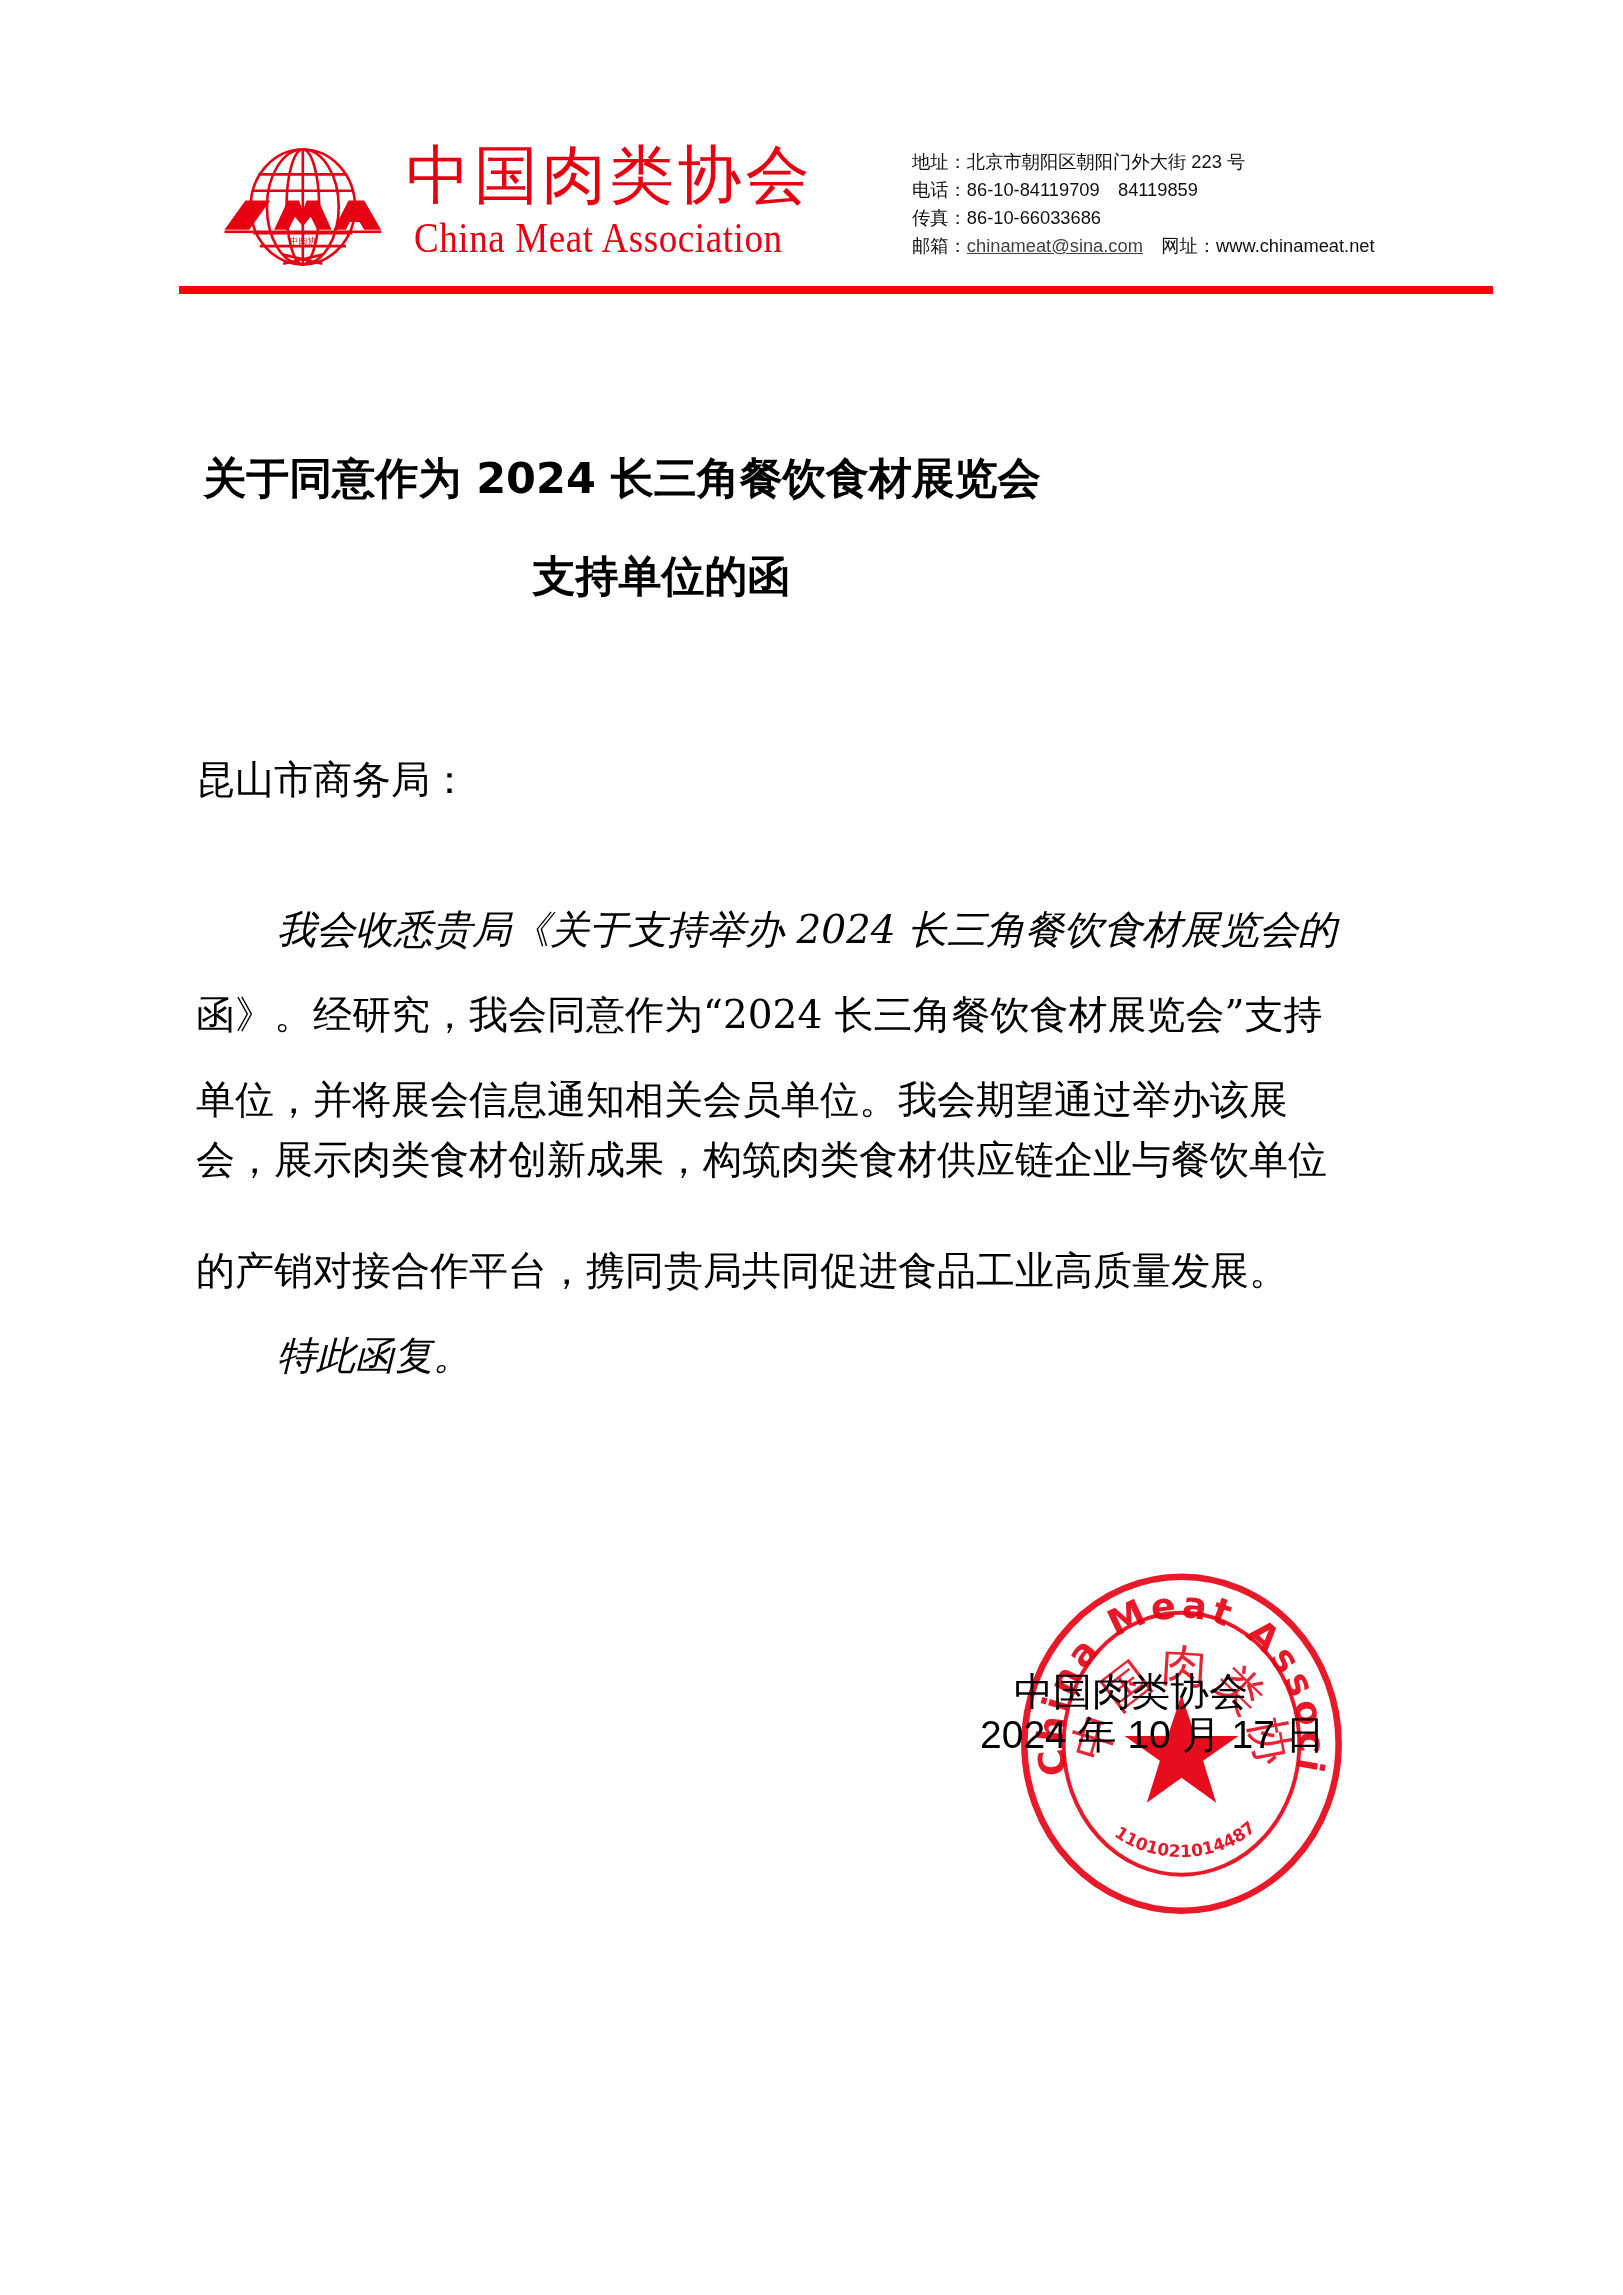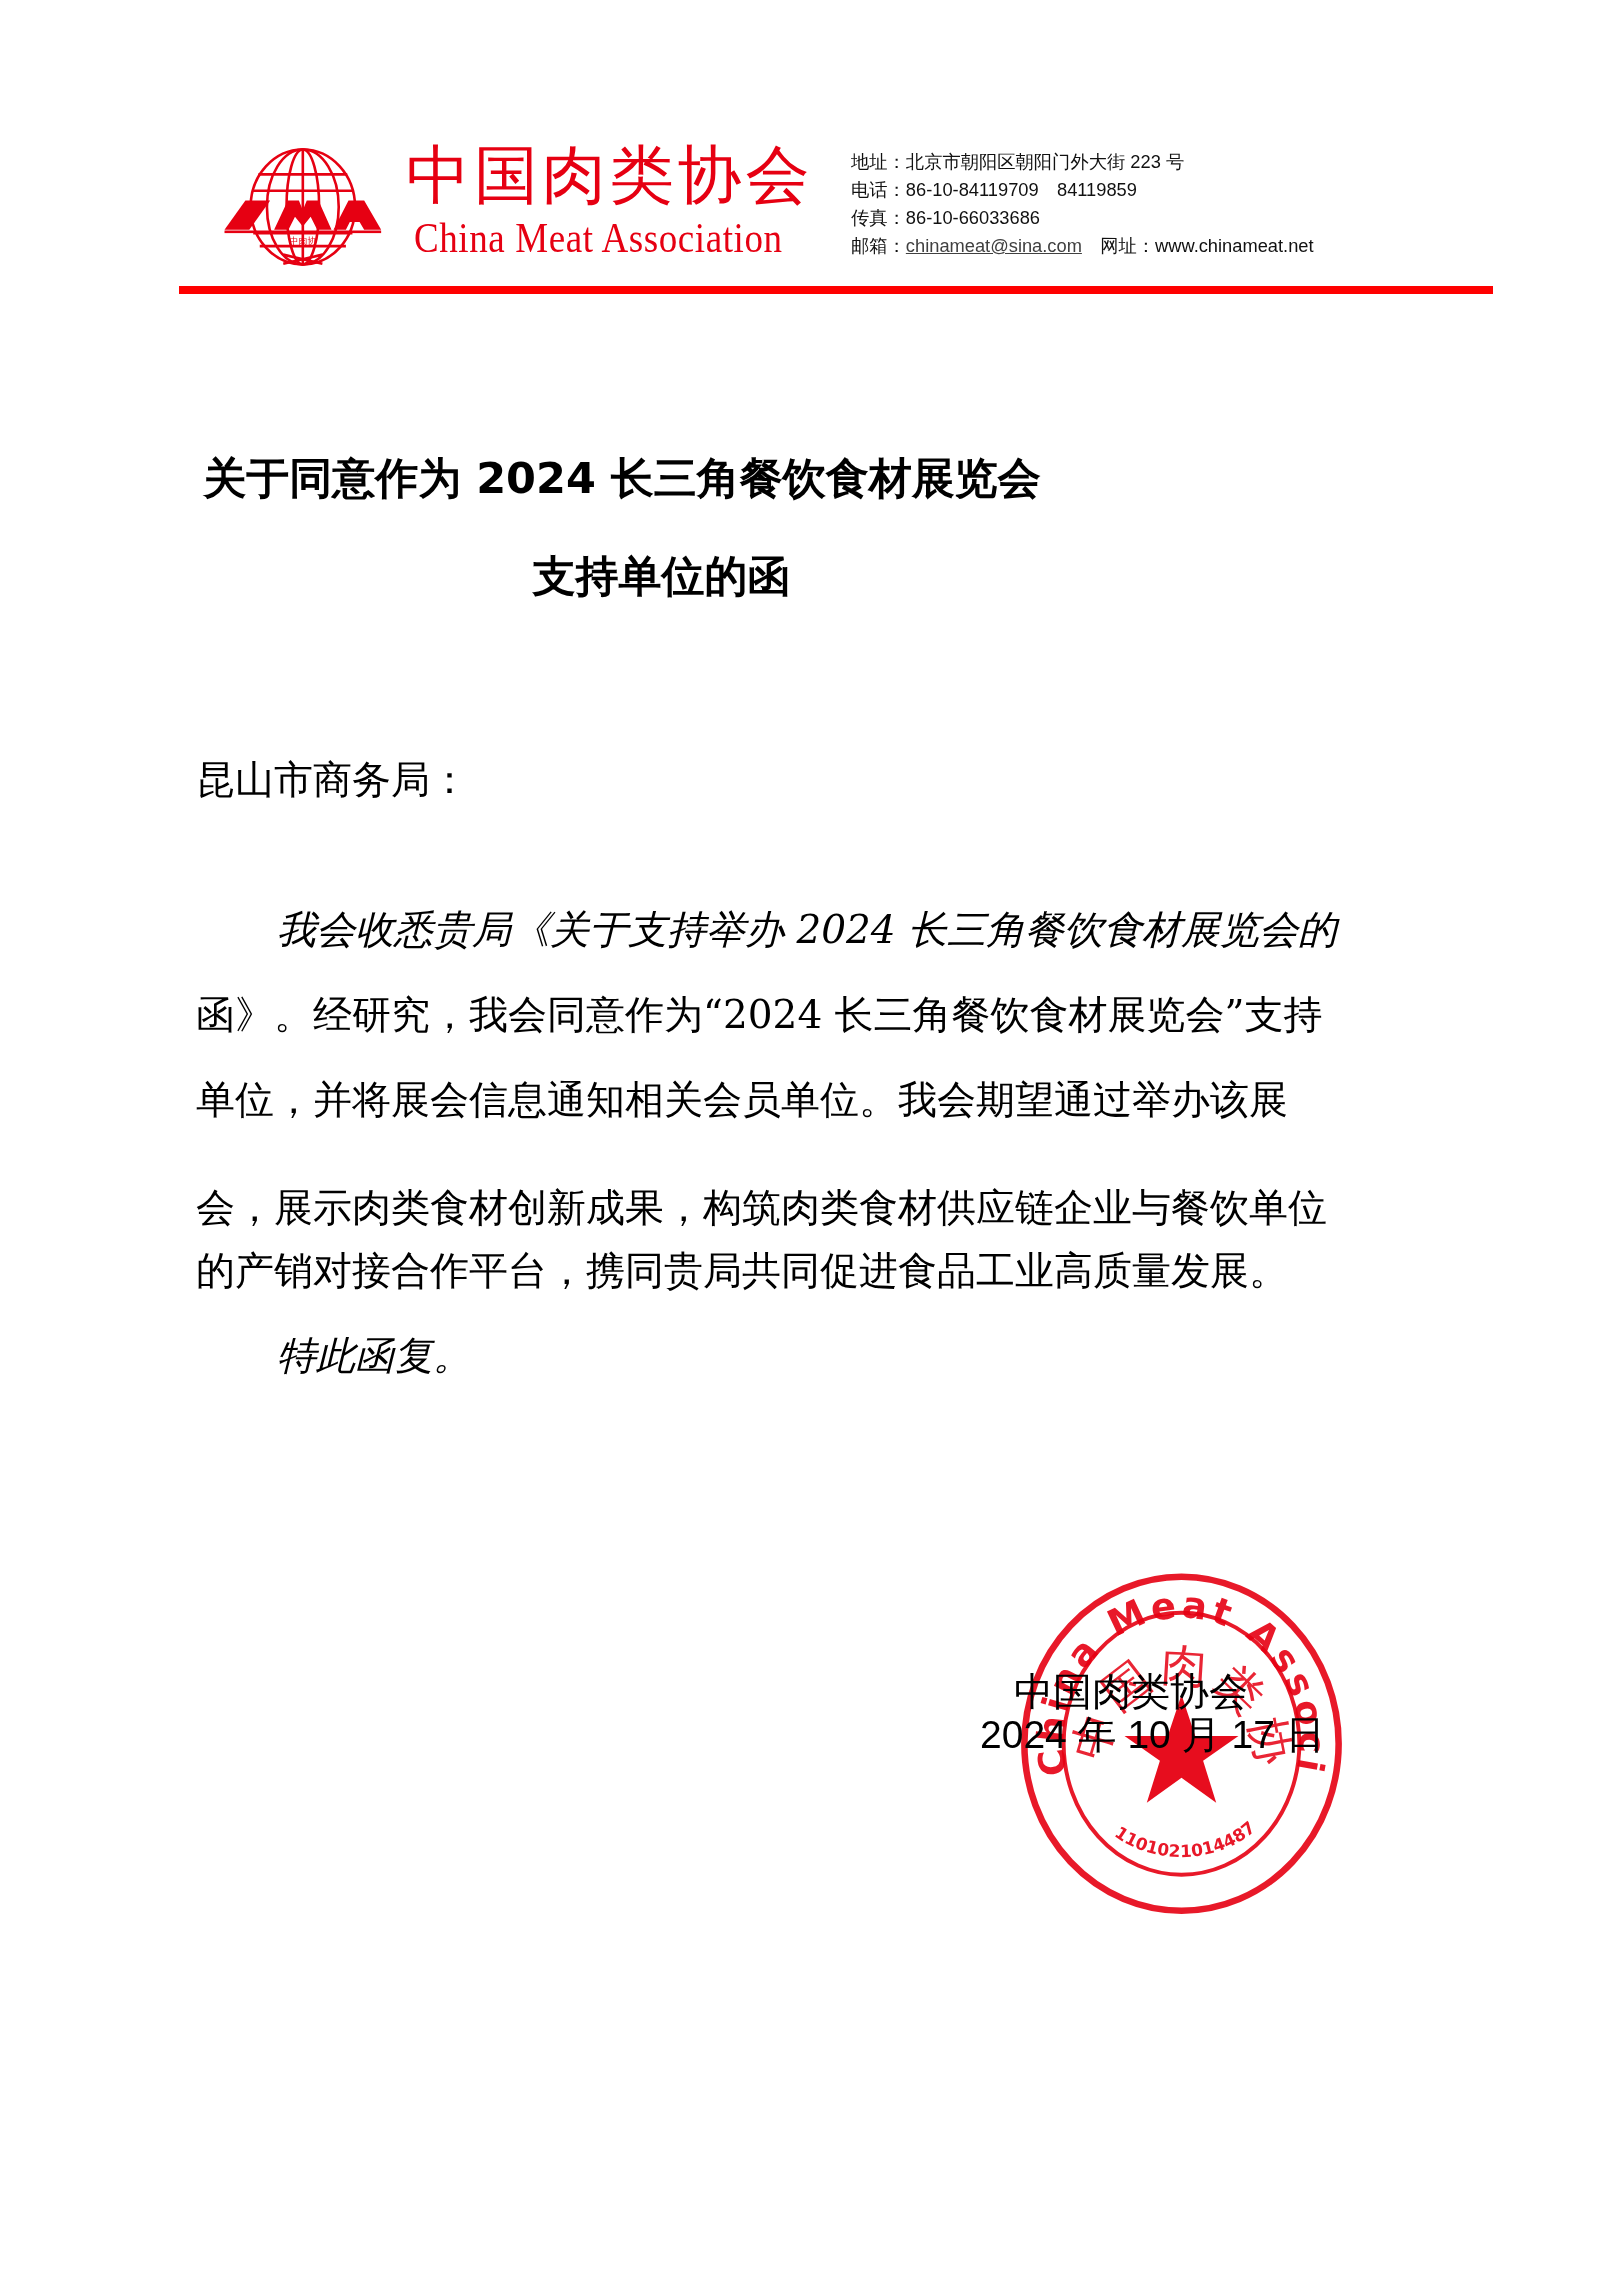--- a/index.html
+++ b/index.html
@@ -3,21 +3,21 @@
 <meta charset="utf-8">
 <style>
   html, body { margin: 0; padding: 0; background: #ffffff; }
   body { width: 1623px; height: 2295px; position: relative; overflow: hidden; font-family: "DejaVu Serif", "Liberation Serif", serif; color: #000; }
   .abs { position: absolute; }
 
   
   .logo { left: 219px; top: 145px; width: 167px; height: 124px; }
   .cn-name { left: 406px; top: 143px; font-family: "DejaVu Serif", serif; font-size: 64px; color: #e60012; letter-spacing: 3.9px; line-height: 1; white-space: nowrap; }
   .en-name { left: 414px; top: 216px; font-family: "Liberation Serif", serif; font-size: 43px; color: #e60012; line-height: 1; white-space: nowrap; transform: scaleX(0.86); transform-origin: left top; letter-spacing: 0.7px; }
-  .contact { left: 851px; top: 148px; font-family: "Liberation Sans", "DejaVu Sans", sans-serif; font-size: 18.3px; line-height: 28px; color: #111; }
+  .contact { left: 912px; top: 148px; font-family: "Liberation Sans", "DejaVu Sans", sans-serif; font-size: 18.3px; line-height: 28px; color: #111; }
   .contact .row { white-space: nowrap; }
   .contact .link { color: #404040; text-decoration: underline; }
   .contact .gap { display: inline-block; width: 18.3px; }
   .redline { left: 179px; top: 286px; width: 1314px; height: 7.9px; background: #ff0000; }
 
   
   .title { left: 0; width: 1323px; text-align: center; font-family: "DejaVu Sans", sans-serif; font-weight: bold; font-size: 43px; line-height: 1; color: #000; white-space: nowrap; }
   .title1 { top: 457px; padding-right: 79px; box-sizing: border-box; }
   .title2 { top: 555px; box-sizing: border-box; }
 
@@ -78,21 +78,21 @@
 <div class="abs redline"></div>
 
 <div class="abs title title1">关于同意作为 2024  长三角餐饮食材展览会</div>
 <div class="abs title title2">支持单位的函</div>
 
 <div class="abs para salutation">昆山市商务局：</div>
 
 <div class="abs para indent" style="top:870px;">我会收悉贵局《关于支持举办 2024  长三角餐饮食材展览会的</div>
 <div class="abs para line" style="top:955px;">函》。经研究，我会同意作为“2024  长三角餐饮食材展览会”支持</div>
 <div class="abs para line" style="top:1040px;">单位，并将展会信息通知相关会员单位。我会期望通过举办该展</div>
-<div class="abs para line" style="top:1148px;">会，展示肉类食材创新成果，构筑肉类食材供应链企业与餐饮单位</div>
+<div class="abs para line" style="top:1100px;">会，展示肉类食材创新成果，构筑肉类食材供应链企业与餐饮单位</div>
 <div class="abs para line" style="top:1211px;">的产销对接合作平台，携同贵局共同促进食品工业高质量发展。</div>
 <div class="abs para indent" style="top:1296px;">特此函复。</div>
 
 <div class="abs stamp">
   <svg width="347" height="347" viewBox="0 0 530 530">
     <defs>
       <path id="arcTop" d="M 95,330 A 180,190 0 1,1 435,330"></path>
       <path id="arcBottom" d="M 150,400 A 150,120 0 0,0 380,400"></path>
       <path id="arcInner" d="M 150,300 A 115,125 0 0,1 380,300"></path>
     </defs>

